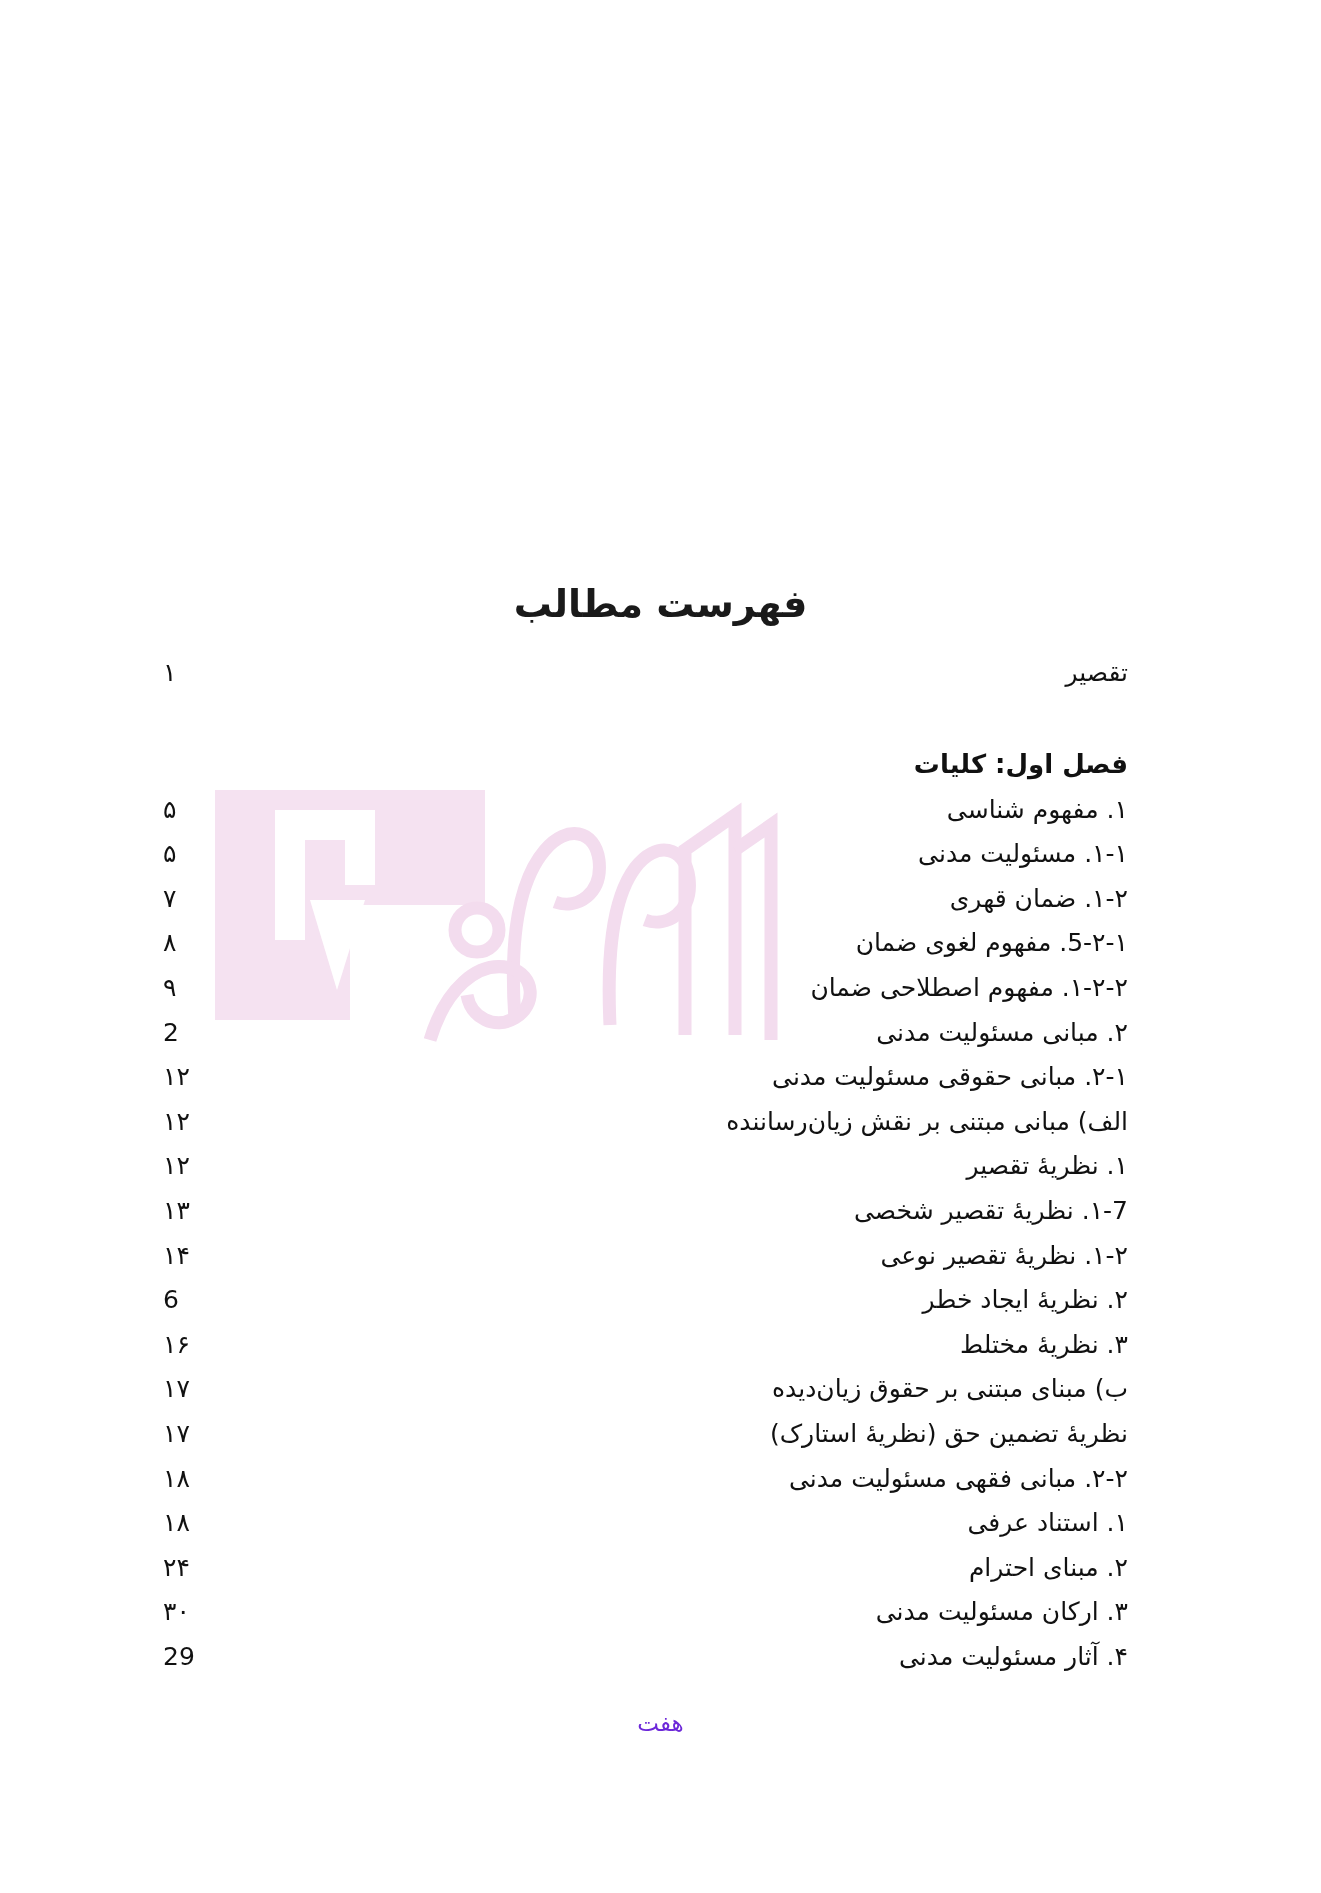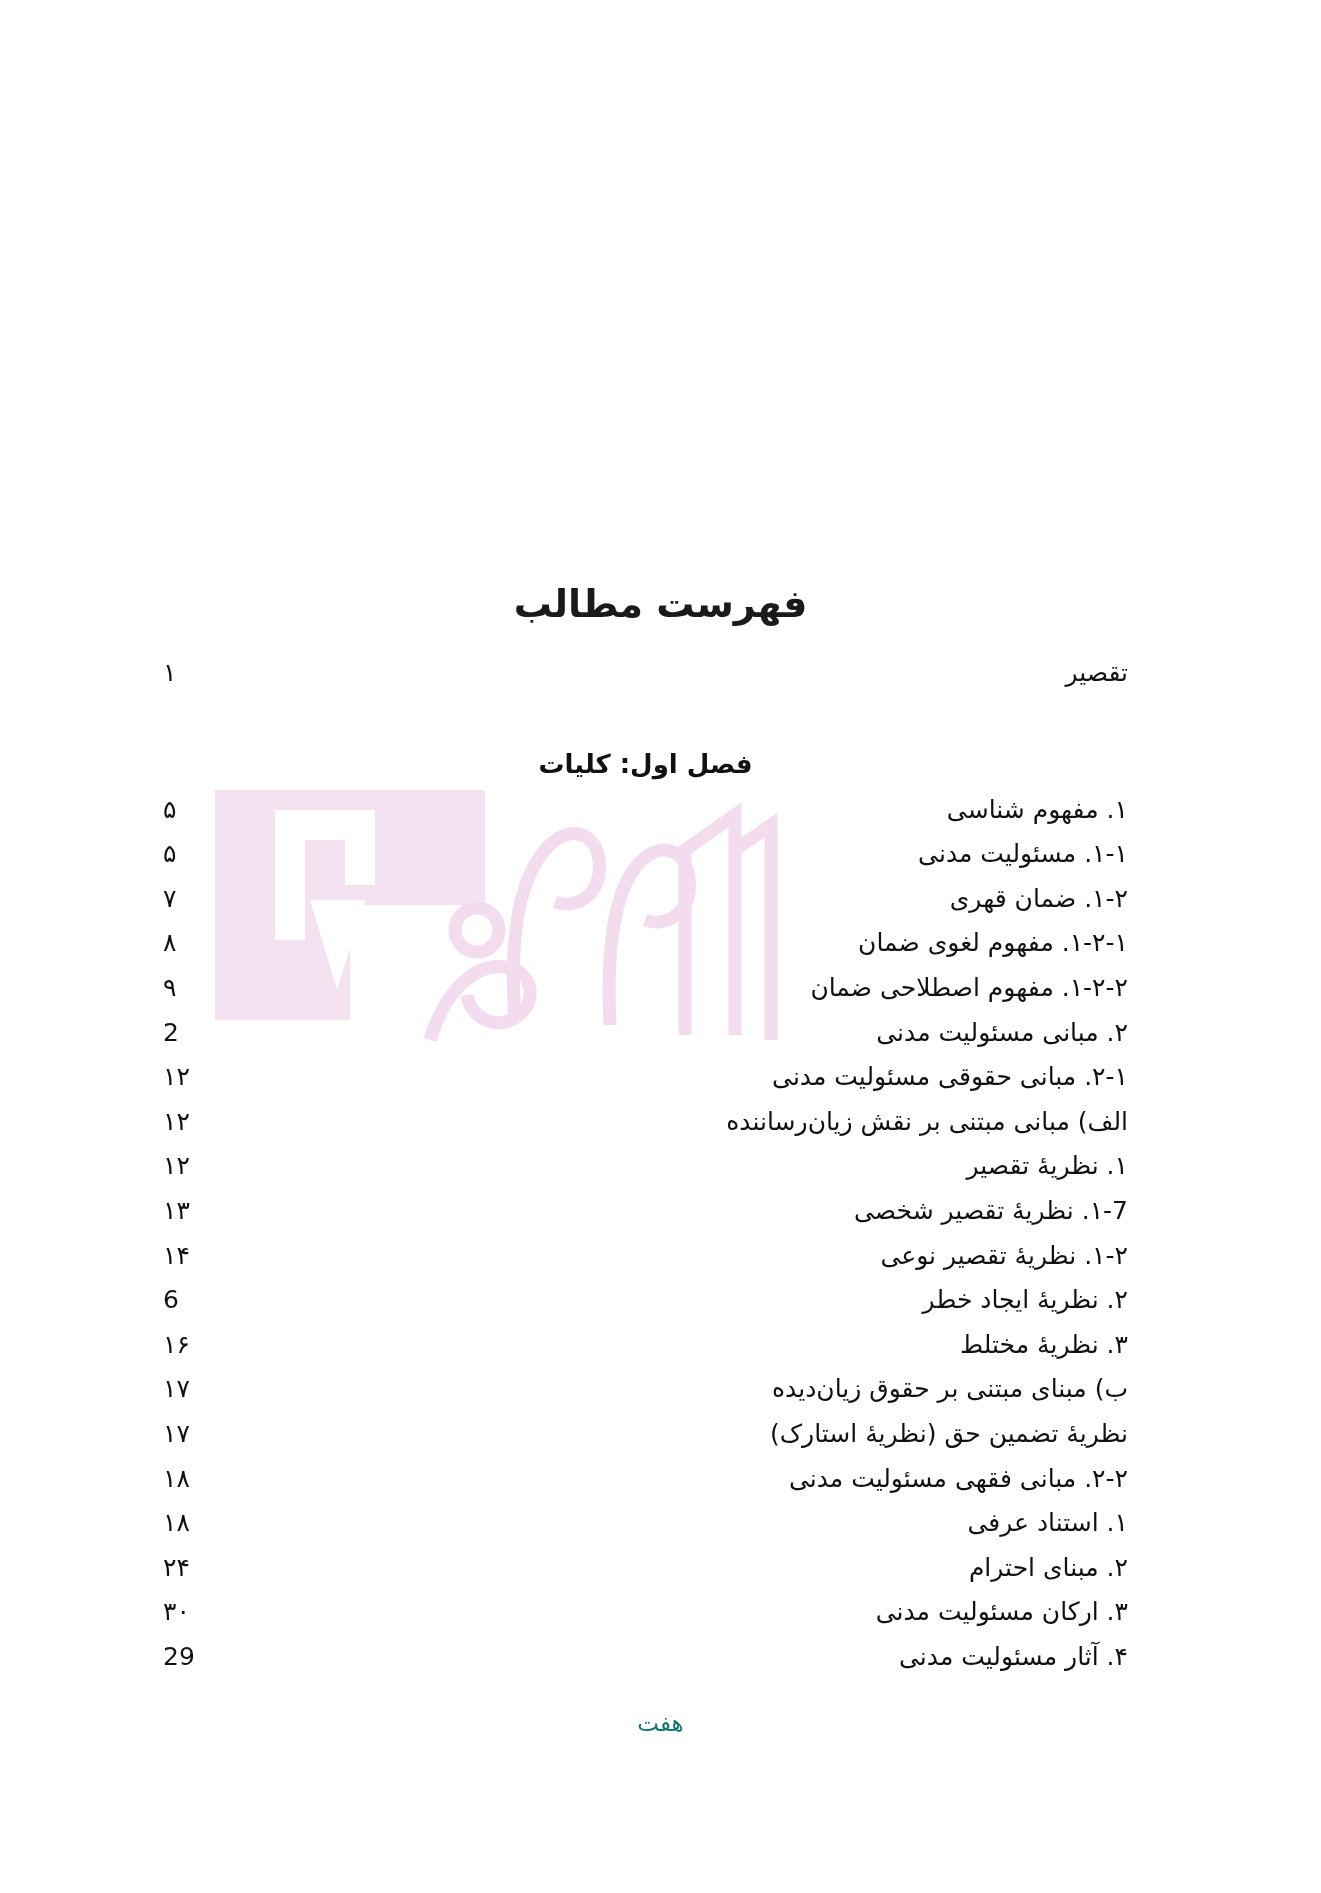--- a/index.html
+++ b/index.html
@@ -89,35 +89,35 @@
     min-width: 40px;
     text-align: left;
     direction: rtl;
   }
 
   
   .chapter-row {
     height: 62px;
     display: flex;
     align-items: center;
-    justify-content: center;
+    justify-content: flex-start;
     font-size: 26px;
     font-weight: bold;
     color: #111111;
   }
 
   .gap-row { height: 30px; }
 
   .footer {
     position: absolute;
     left: 0; right: 0;
     top: 1700px;
     text-align: center;
     font-size: 23px;
-    color: #0f766e;
+    color: #6d28d9;
   }
 </style>
 </head>
 <body>
 
 <div class="page">
 
   <div class="watermark">
     <svg viewBox="0 0 570 330" xmlns="http://www.w3.org/2000/svg">
       <rect x="0" y="0" width="135" height="230" fill="#f5e2f1"></rect>
@@ -163,21 +163,21 @@
             <span class="t-label">۱-۱. مسئولیت مدنی</span>
             <span class="t-leader"></span>
             <span class="t-page">۵</span>
           </div>
           <div class="toc-row">
             <span class="t-label">۱-۲. ضمان قهری</span>
             <span class="t-leader"></span>
             <span class="t-page">۷</span>
           </div>
           <div class="toc-row">
-            <span class="t-label">۱-۲-۱. مفهوم لغوی ضمان</span>
+            <span class="t-label">5-۲-۱. مفهوم لغوی ضمان</span>
             <span class="t-leader"></span>
             <span class="t-page">۸</span>
           </div>
           <div class="toc-row">
             <span class="t-label">۱-۲-۲. مفهوم اصطلاحی ضمان</span>
             <span class="t-leader"></span>
             <span class="t-page">۹</span>
           </div>
           <div class="toc-row">
             <span class="t-label">۲. مبانی مسئولیت مدنی</span>

